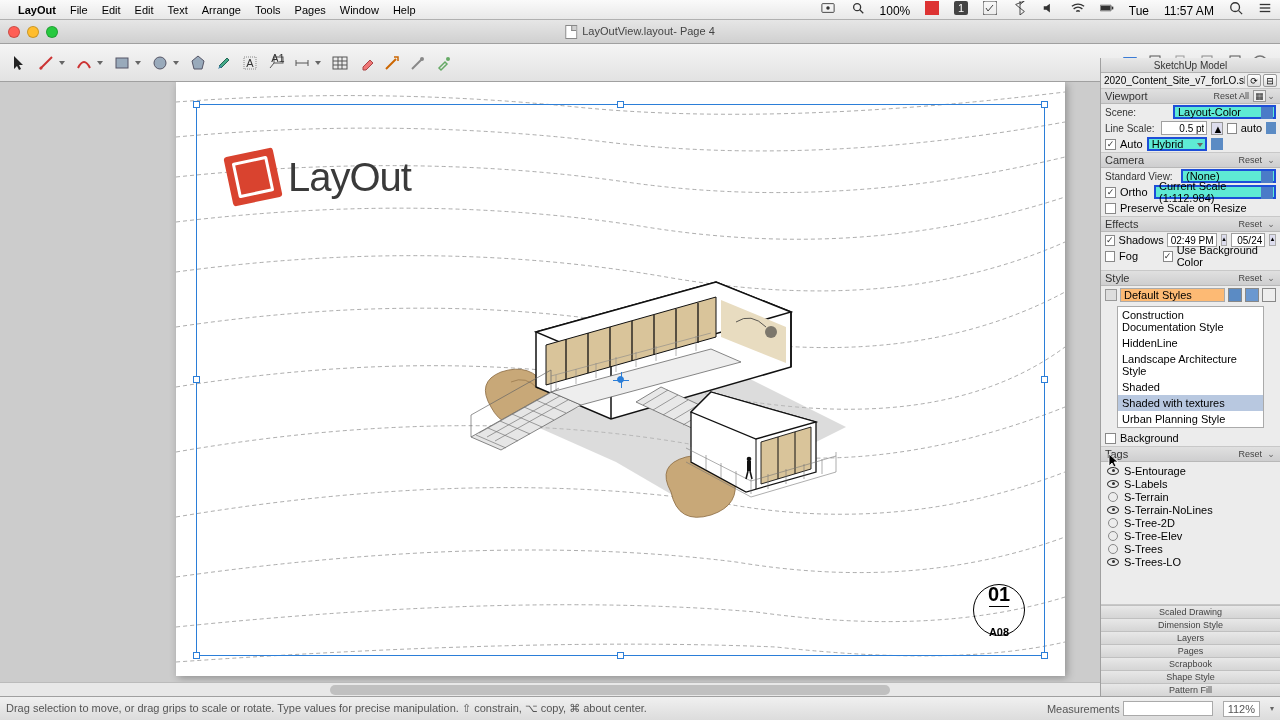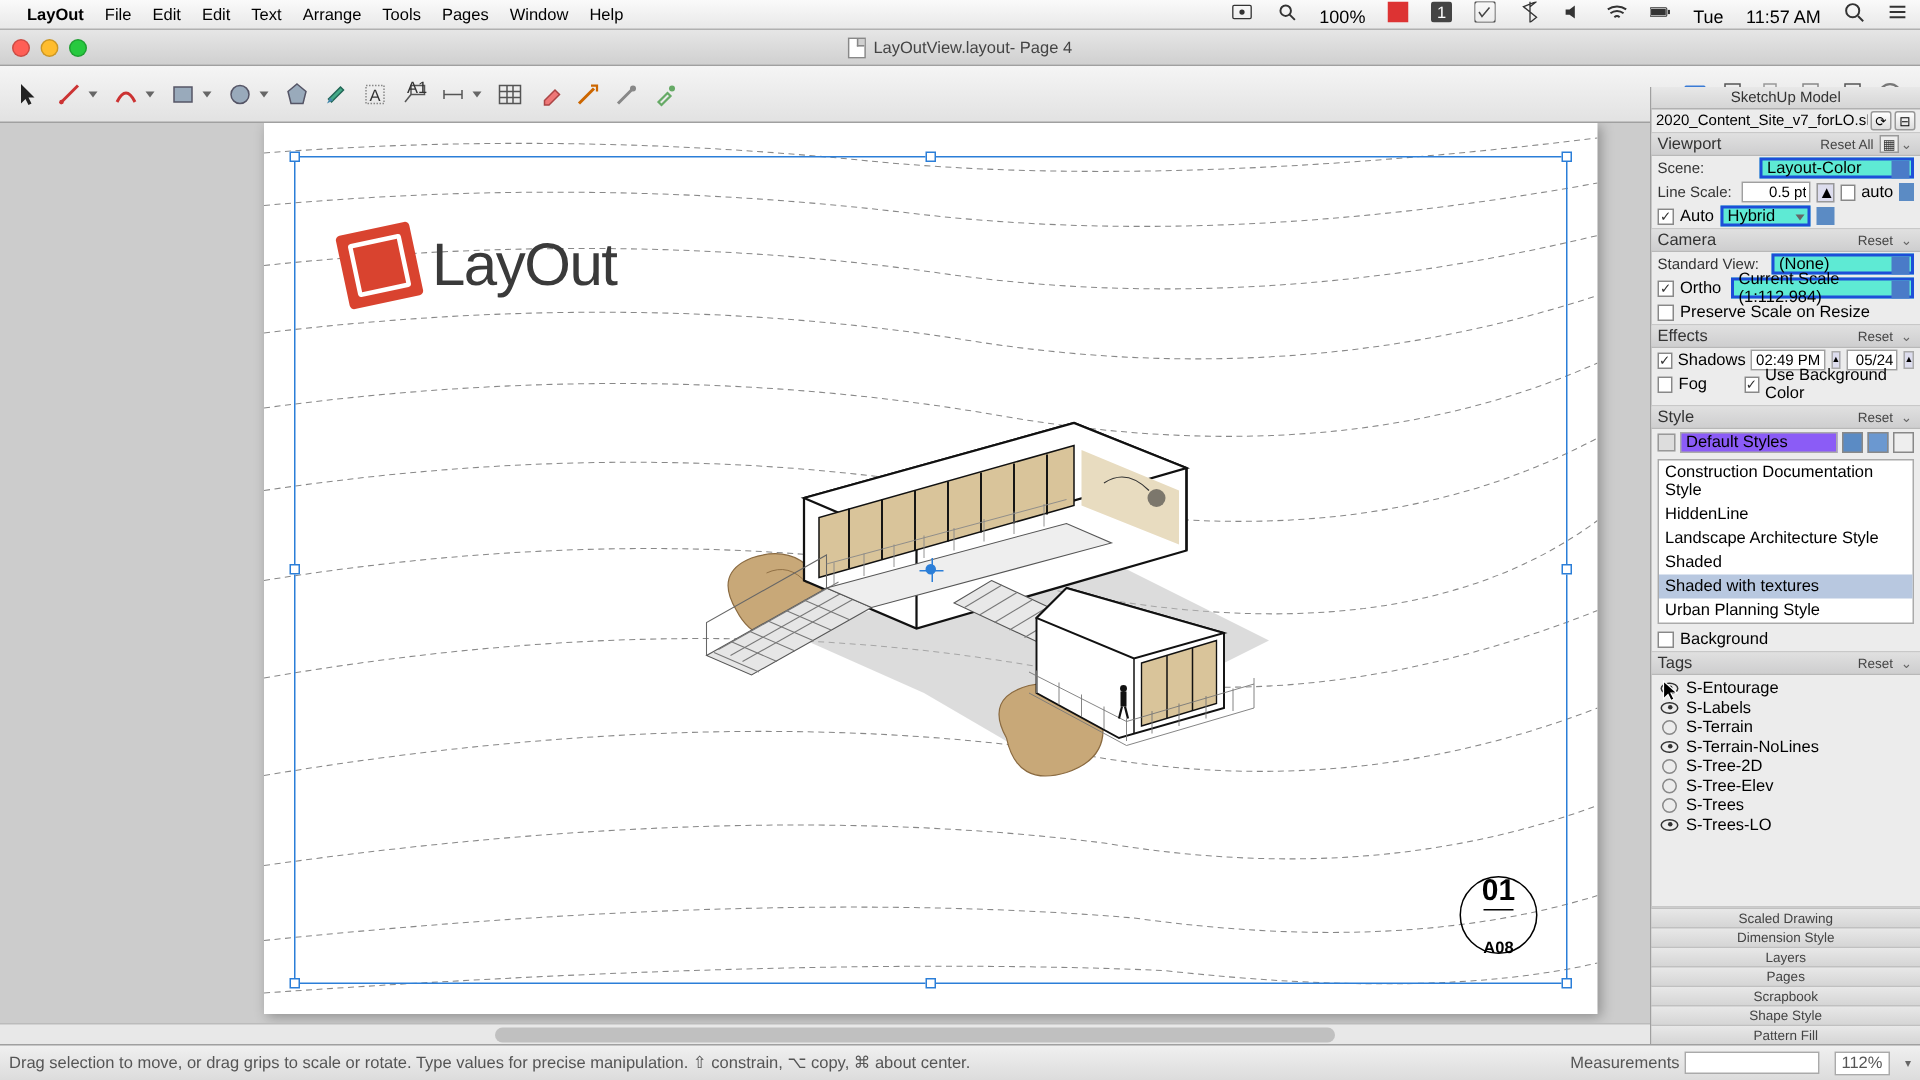--- a/index.html
+++ b/index.html
@@ -75,25 +75,25 @@
 .sechdr .rst{font-size:9px;color:#444;padding:0 4px}
 .sechdr .chev{width:10px;text-align:center;font-size:9px;color:#666}
 .row{height:16px;display:flex;align-items:center;padding:0 4px;gap:4px}
 .row .lbl{width:64px;font-size:10px;color:#333}
 .row select,.row input[type=text]{width:100%;height:14px;font-size:10px;border:1px solid #a0a0a0;background:#fff;padding:0 2px}
 .row .dd2{flex:1;height:14px;border:2px solid #1d4ed8;background:#5eead4;display:flex;align-items:center;padding:0 3px;font-size:10px;position:relative}
 .row .dd2::after{content:'';position:absolute;right:2px;top:4px;border-left:3px solid transparent;border-right:3px solid transparent;border-top:4px solid #666}
 .row .dd2.blue::after{right:1px;top:0;border:none;background:#4a7bc8;width:12px;height:12px}
 .row .chk{width:11px;height:11px;border:1px solid #888;background:#fff;display:flex;align-items:center;justify-content:center;font-size:9px;color:#333}
 .row .sm{width:40px}
-.stylelist{background:#fff;border:1px solid #aaa;margin:2px 4px;font-size:10px}
+.stylelist{background:#fff;border:1px solid #aaa;margin:2px 16px;font-size:10px}
 .stylelist .it{padding:2px 4px}
 .stylelist .it.sel{background:#b8c8e0}
 .stylehdr{display:flex;align-items:center;padding:2px 4px;gap:3px}
-.stylehdr .name{flex:1;font-size:10px;border:1px solid #aaa;background:#8b5cf6;height:14px;padding:0 3px;display:flex;align-items:center}
+.stylehdr .name{flex:1;font-size:10px;border:1px solid #aaa;background:#fdba74;height:14px;padding:0 3px;display:flex;align-items:center}
 .stylehdr .sq{width:14px;height:14px;border:1px solid #888;background:#5b8bc4}
 .taglist{padding:2px 0}
 .tagrow{height:13px;display:flex;align-items:center;padding:0 6px;gap:5px;font-size:10px}
 .tagrow .eye{width:12px;height:10px;display:flex;align-items:center;justify-content:center}
 .tagrow .eye.on::before{content:'';width:10px;height:6px;border:1px solid #333;border-radius:50%}
 .tagrow .eye.on::after{content:'';position:absolute;width:3px;height:3px;background:#333;border-radius:50%}
 .tagrow .eye{position:relative}
 .tagrow .eye.off::before{content:'';width:8px;height:8px;border:1px solid #888;border-radius:50%}
 .panstrip{height:13px;background:linear-gradient(#e8e8e8,#d5d5d5);border-top:1px solid #c0c0c0;display:flex;align-items:center;justify-content:center;font-size:9px;color:#444}
 

